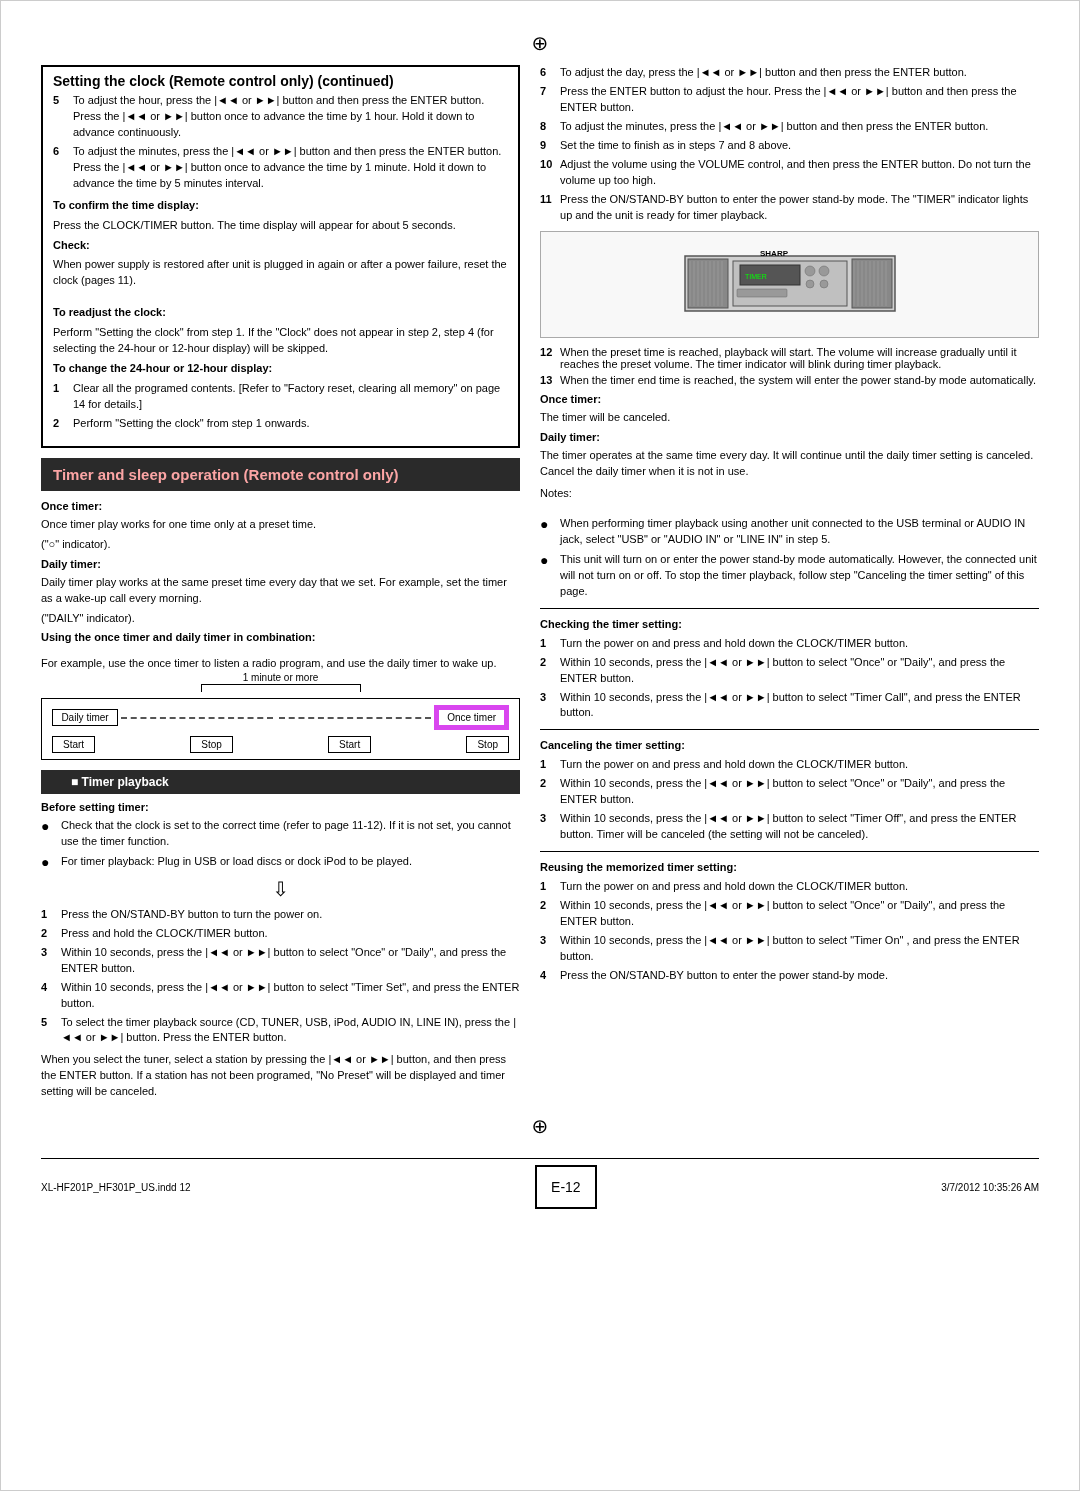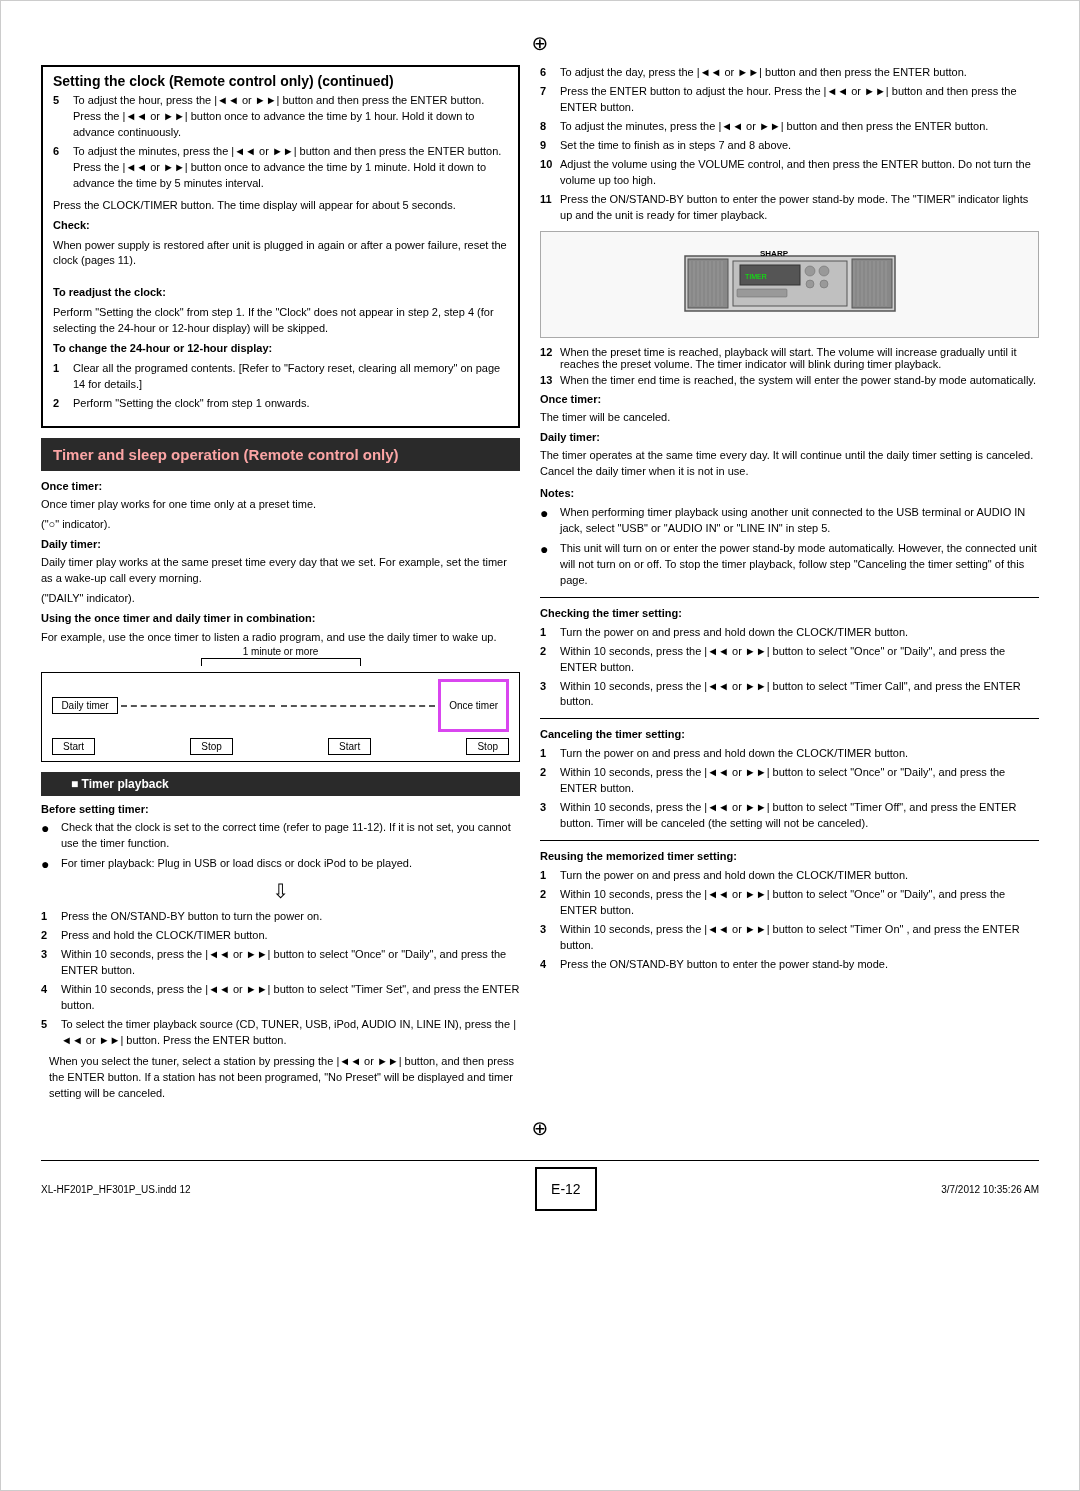--- a/index.html
+++ b/index.html
@@ -133,21 +133,21 @@
       text-align: center;
       font-size: 20px;
       margin: 6px 0;
     }
     hr.section-divider {
       border: none;
       border-top: 1px solid #000;
       margin: 8px 0;
     }
     .notes-section { margin-top: 6px; }
-    .notes-title { font-weight: bold; margin-bottom: 3px; }
+    .notes-title { font-weight: normal; margin-bottom: 14px; }
   </style>
 </head>
 <body>
 
 <div class="page">
 
   <div class="top-icon">⊕</div>
 
   <div class="two-col">
 
@@ -160,20 +160,21 @@
           <li>
             <span class="num">5</span>
             <span>To adjust the hour, press the |◄◄ or ►►| button and then press the ENTER button. Press the |◄◄ or ►►| button once to advance the time by 1 hour. Hold it down to advance continuously.</span>
           </li>
           <li>
             <span class="num">6</span>
             <span>To adjust the minutes, press the |◄◄ or ►►| button and then press the ENTER button. Press the |◄◄ or ►►| button once to advance the time by 1 minute. Hold it down to advance the time by 5 minutes interval.</span>
           </li>
         </ol>
 
+        <p><span class="bold">To confirm the time display:</span></p>
         <p>Press the CLOCK/TIMER button. The time display will appear for about 5 seconds.</p>
         <p><span class="bold">Check:</span></p>
         <p>When power supply is restored after unit is plugged in again or after a power failure, reset the clock (pages 11).</p>
 
         <p style="margin-top:16px"><span class="bold">To readjust the clock:</span></p>
         <p>Perform "Setting the clock" from step 1. If the "Clock" does not appear in step 2, step 4 (for selecting the 24-hour or 12-hour display) will be skipped.</p>
 
         <p style="margin-top:4px"><span class="bold">To change the 24-hour or 12-hour display:</span></p>
         <ol class="numbered-list">
           <li>
@@ -192,42 +193,42 @@
       </div>
 
       <p style="margin-bottom:2px"><span class="bold">Once timer:</span></p>
       <p><span>Once timer play works for one time only at a preset time.</span></p>
       <p>("○" indicator).</p>
 
       <p style="margin-top:4px;margin-bottom:2px"><span class="bold">Daily timer:</span></p>
       <p>Daily timer play works at the same preset time every day that we set. For example, set the timer as a wake-up call every morning.</p>
       <p>("DAILY" indicator).</p>
 
-      <p style="margin-top:4px;margin-bottom:4px"><span class="bold">Using the once timer and daily timer in combination:</span></p>
+      <p style="margin-top:4px;margin-bottom:10px"><span class="bold">Using the once timer and daily timer in combination:</span></p>
       <p>For example, use the once timer to listen a radio program, and use the daily timer to wake up.</p>
 
       <div class="timer-diagram">
         <div style="text-align:center; margin-bottom:2px;">
           
           <div style="display:inline-block; position:relative; width:220px;">
             <div style="border-top:1px solid #000; border-left:1px solid #000; border-right:1px solid #000; height:8px; width:160px; margin:0 auto;"></div>
             <div style="position:absolute; top:-12px; left:50%; transform:translateX(-50%); white-space:nowrap; font-size:10px;">1 minute or more</div>
           </div>
         </div>
         <div style="border:1px solid #000; padding:6px 10px; margin-top:4px;">
 
           <div style="display:flex; align-items:center; justify-content:space-between; margin-bottom:6px; position:relative;">
 
             <div style="border:1px solid #000; padding:2px 8px; font-size:10px; background:#fff; min-width:66px; text-align:center;">Daily timer</div>
 
             <div style="flex:1; border-top:2px dashed #555; margin:0 3px;"></div>
 
             <div style="flex:1; border-top:2px dashed #555; margin:0 3px;"></div>
 
-            <div style="border:3px solid #d946ef; padding:18px 8px; font-size:10px; background:#fff; min-width:66px; text-align:center;">Once timer</div>
+            <div style="border:5px solid #d946ef; padding:2px 8px; font-size:10px; background:#fff; min-width:66px; text-align:center;">Once timer</div>
           </div>
 
           <div style="display:flex; justify-content:space-between;">
             <div style="border:1px solid #000; padding:2px 10px; font-size:10px; text-align:center;">Start</div>
             <div style="border:1px solid #000; padding:2px 10px; font-size:10px; text-align:center;">Stop</div>
             <div style="border:1px solid #000; padding:2px 10px; font-size:10px; text-align:center;">Start</div>
             <div style="border:1px solid #000; padding:2px 10px; font-size:10px; text-align:center;">Stop</div>
           </div>
         </div>
       </div>
@@ -266,21 +267,21 @@
         <li>
           <span class="num">4</span>
           <span>Within 10 seconds, press the |◄◄ or ►►| button to select "Timer Set", and press the ENTER button.</span>
         </li>
         <li>
           <span class="num">5</span>
           <span>To select the timer playback source (CD, TUNER, USB, iPod, AUDIO IN, LINE IN), press the |◄◄ or ►►| button. Press the ENTER button.</span>
         </li>
       </ol>
 
-      <p style="margin-top:4px;margin-left:8px;">When you select the tuner, select a station by pressing the |◄◄ or ►►| button, and then press the ENTER button. If a station has not been programed, "No Preset" will be displayed and timer setting will be canceled.</p>
+      <p style="margin-top:4px;">When you select the tuner, select a station by pressing the |◄◄ or ►►| button, and then press the ENTER button. If a station has not been programed, "No Preset" will be displayed and timer setting will be canceled.</p>
 
     </div>
 
     <div class="col-right">
 
       <ol class="numbered-list">
         <li>
           <span class="num">6</span>
           <span>To adjust the day, press the |◄◄ or ►►| button and then press the ENTER button.</span>
         </li>

